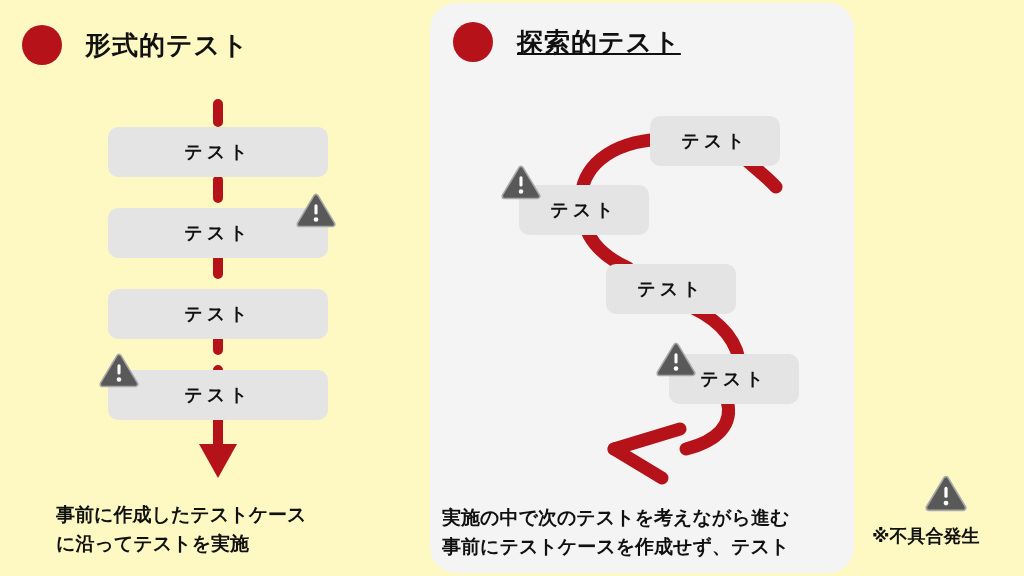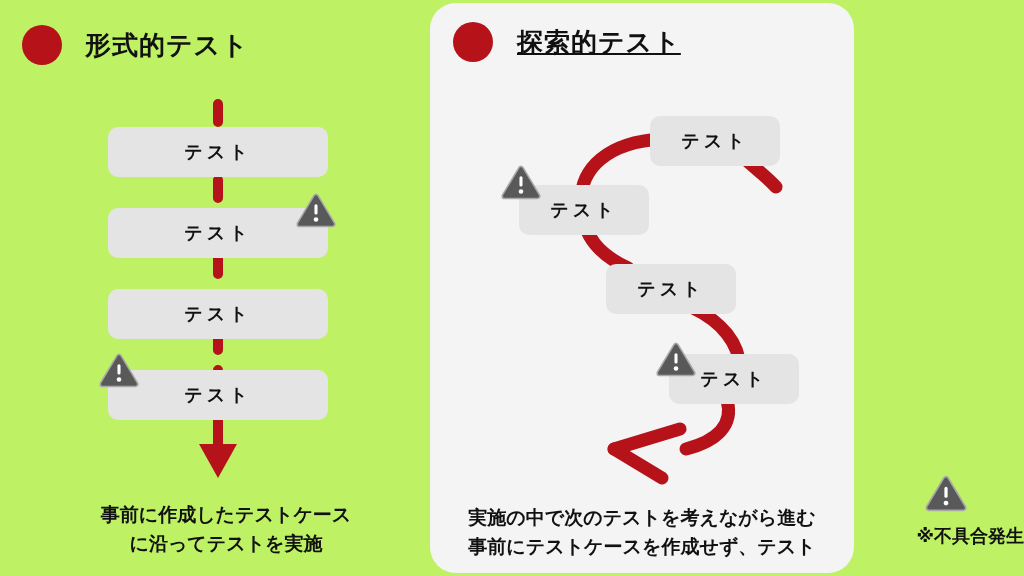--- a/index.html
+++ b/index.html
@@ -1,43 +1,43 @@
 <!DOCTYPE html>
 <html><head>
 <meta charset="utf-8">
 <style>
   html,body{margin:0;padding:0;}
   .page{
-    position:relative;width:1024px;height:576px;background:#bef264;overflow:hidden;
+    position:relative;width:1024px;height:576px;background:#fef9c3;overflow:hidden;
     font-family:"Liberation Sans","DejaVu Sans",sans-serif;color:#111;
   }
   .panel{
     position:absolute;left:430px;top:3px;width:424px;height:570px;
     background:#f4f4f5;border-radius:26px;z-index:0;
   }
   .art{position:absolute;left:0;top:0;width:1024px;height:576px;z-index:1;pointer-events:none;}
   .bullet{position:absolute;width:40px;height:40px;border-radius:50%;background:#b5121a;z-index:2;}
   .title{
     position:absolute;font-size:26px;font-weight:bold;letter-spacing:1px;
     line-height:40px;white-space:nowrap;z-index:2;
   }
   .tbox{
     position:absolute;width:130px;height:50px;background:#e4e4e4;border-radius:10px;
     display:flex;align-items:center;justify-content:center;
     font-size:18px;font-weight:bold;letter-spacing:4px;z-index:2;
   }
   .tbox.wide{width:220px;}
   .caption{
-    position:absolute;text-align:center;font-size:19px;font-weight:bold;
+    position:absolute;text-align:left;font-size:19px;font-weight:bold;
     line-height:29px;z-index:2;
   }
   .warn{position:absolute;width:42px;height:39px;z-index:3;}
   .warn.small{width:40px;height:37px;}
   .legend-label{
-    position:absolute;left:872px;top:524px;width:152px;text-align:right;
+    position:absolute;left:872px;top:524px;width:152px;text-align:left;
     font-size:18px;font-weight:bold;z-index:2;white-space:nowrap;
   }
 </style>
 </head>
 <body>
 
 <div class="page">
 
   <div class="panel"></div>
 

